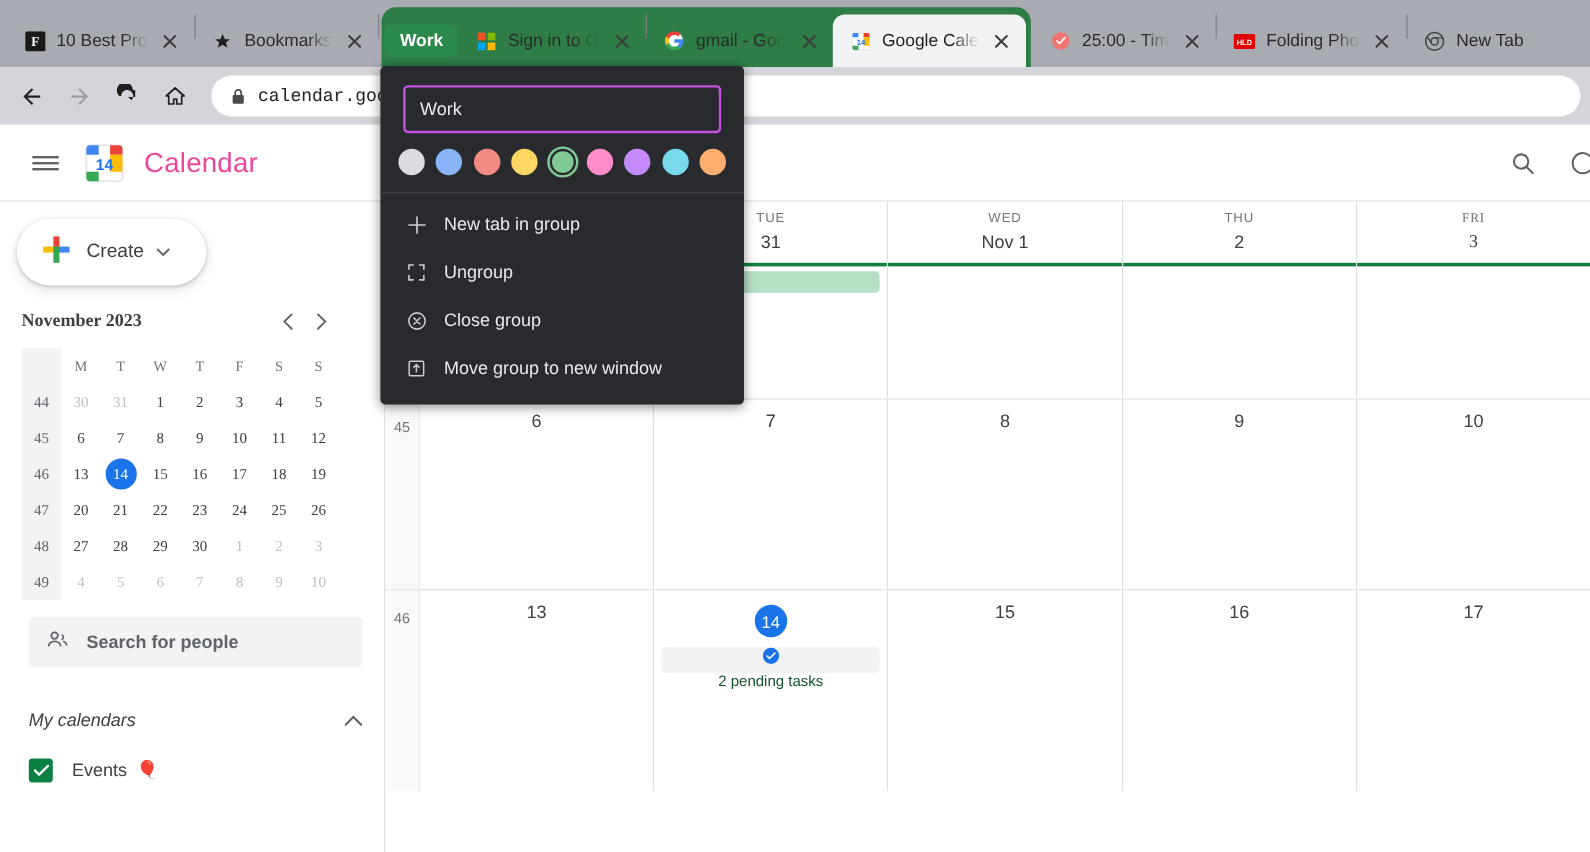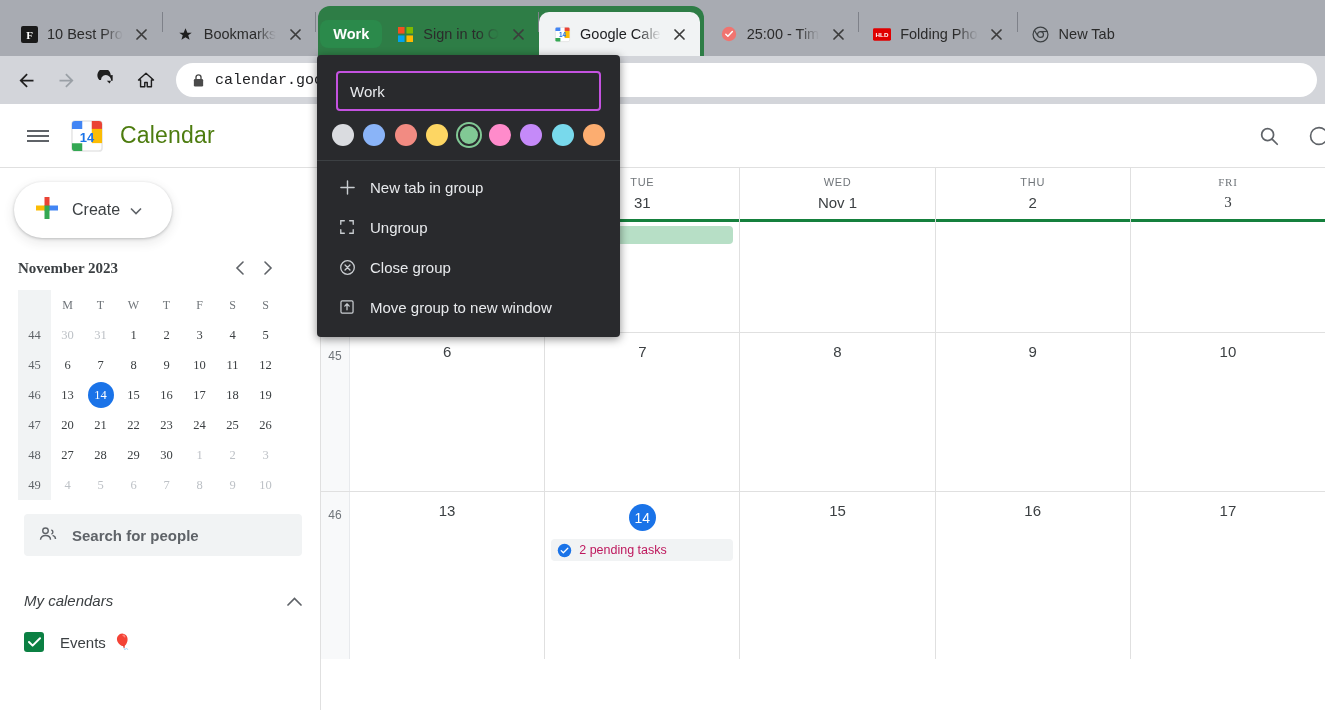--- a/index.html
+++ b/index.html
@@ -105,21 +105,21 @@
   
   .gc { position: absolute; left: 0; top: 104px; width: 1325px; height: 606px; background: #fff; }
   .gc-header {
     height: 64px; display: flex; align-items: center;
     padding: 0 14px 0 18px; gap: 10px;
     border-bottom: 1px solid #e0e0e0;
   }
   .hamburger { width: 40px; height: 40px; display:flex; align-items:center; justify-content:center; flex:none; }
   .hamburger span { display:block; width:22px; height:2px; background:#5f6368; margin:3px 0; }
   .cal-logo { width: 38px; height: 38px; flex: none; position: relative; }
-  .cal-word { font-size: 23px; color: #4d7c0f; letter-spacing: .2px; margin-left: 4px; }
+  .cal-word { font-size: 23px; color: #ec4899; letter-spacing: .2px; margin-left: 4px; }
   .hdr-spacer { flex: 1; }
   .hdr-icon { width: 40px; height: 40px; display: flex; align-items: center; justify-content: center; flex: none; }
 
   .gc-body { display: flex; height: 542px; }
 
   
   .sidebar { width: 320px; flex: none; padding: 0 0 0 0; }
   .create-btn {
     margin: 14px 0 0 14px;
     width: 158px; height: 56px;
@@ -165,21 +165,21 @@
   .daycol { flex: 1; border-right: 1px solid #e0e0e0; min-width: 0; }
   .dayhdr { border-bottom: 3px solid #15803d; padding-top: 8px; text-align: center; }
   .dow { font-size: 11px; color: #70757a; letter-spacing: .7px; }
   .dnum { font-size: 15px; color: #3c4043; margin: 6px 0 8px; }
   .dnum .todaypill {
     display: inline-flex; width: 27px; height: 27px; border-radius: 50%;
     background: #1a73e8; color: #fff; align-items: center; justify-content: center; font-size: 14px;
   }
   .cellbody { height: 110px; padding: 4px 6px 0 6px; }
   .ev-green { height: 18px; border-radius: 4px; background: #b7dfc6; margin-bottom: 3px; }
-  .ev-task { height: 22px; border-radius: 4px; background: #f1f3f4; display: flex; align-items: center; gap: 7px; padding: 0 6px; font-size: 12.5px; color: #be185d; }
+  .ev-task { height: 22px; border-radius: 4px; background: #f1f3f4; display: flex; align-items: center; gap: 7px; padding: 0 22px; font-size: 12.5px; color: #14532d; flex-direction: column; }
 
   
   .ctxmenu {
     position: absolute; left: 317px; top: 55px; width: 303px;
     background: #292a2d;
     border-radius: 4px;
     box-shadow: 0 2px 10px rgba(0,0,0,.45);
     padding: 0 0 10px 0;
     z-index: 50;
   }
@@ -250,20 +250,37 @@
         </span>
         <span class="title">Sign in to O</span>
         <span class="tabclose">
           <svg width="11" height="11" viewBox="0 0 11 11">
               <path d="M1 1 L10 10 M10 1 L1 10" stroke="currentColor" stroke-width="1.7" stroke-linecap="round"></path>
             </svg>
         </span>
       </div>
       <div class="tab-sep" style="position:relative;z-index:2;"></div>
 
+      <div class="tab" style="position:relative;z-index:2;">
+        <span class="favicon">
+          <svg width="16" height="16" viewBox="0 0 48 48">
+              <circle cx="24" cy="24" r="22" fill="#fff"></circle>
+              <path fill="#EA4335" d="M24 9.5c3.5 0 6.6 1.2 9 3.6l6.8-6.8C35.6 2.3 30.2 0 24 0 14.6 0 6.5 5.4 2.6 13.2l7.9 6.2C12.4 13.7 17.7 9.5 24 9.5z"></path>
+              <path fill="#4285F4" d="M46.1 24.6c0-1.6-.1-3.2-.4-4.6H24v9.1h12.4c-.5 2.9-2.2 5.4-4.6 7l7.7 6c4.5-4.1 6.6-10.2 6.6-17.5z"></path>
+              <path fill="#FBBC05" d="M10.5 28.6c-.5-1.5-.8-3-.8-4.6s.3-3.1.8-4.6l-7.9-6.2C1 16.3 0 20 0 24s1 7.7 2.6 10.8l7.9-6.2z"></path>
+              <path fill="#34A853" d="M24 48c6.5 0 11.9-2.1 15.9-5.8l-7.7-6c-2.1 1.4-4.9 2.3-8.2 2.3-6.3 0-11.6-4.2-13.5-9.9l-7.9 6.2C6.5 42.6 14.6 48 24 48z"></path>
+            </svg>
+        </span>
+        <span class="title">gmail - Goo</span>
+        <span class="tabclose">
+          <svg width="11" height="11" viewBox="0 0 11 11">
+              <path d="M1 1 L10 10 M10 1 L1 10" stroke="currentColor" stroke-width="1.7" stroke-linecap="round"></path>
+            </svg>
+        </span>
+      </div>
 
       <div class="tab active" style="position:relative;z-index:2;">
         <span class="favicon">
           <svg width="17" height="17" viewBox="0 0 24 24">
             <rect x="2" y="2" width="20" height="20" rx="2" fill="#fff" stroke="#e0e0e0"></rect>
             <path d="M2 4a2 2 0 012-2h5v5H2z" fill="#4285F4"></path>
             <path d="M15 2h5a2 2 0 012 2v3h-7z" fill="#EA4335"></path>
             <path d="M22 7v10h-7V7z" fill="#FBBC04"></path>
             <path d="M2 17h7v5H4a2 2 0 01-2-2z" fill="#34A853"></path>
             <text x="12" y="16" font-family="Liberation Sans, sans-serif" font-size="9" font-weight="bold" fill="#1a73e8" text-anchor="middle">14</text>

